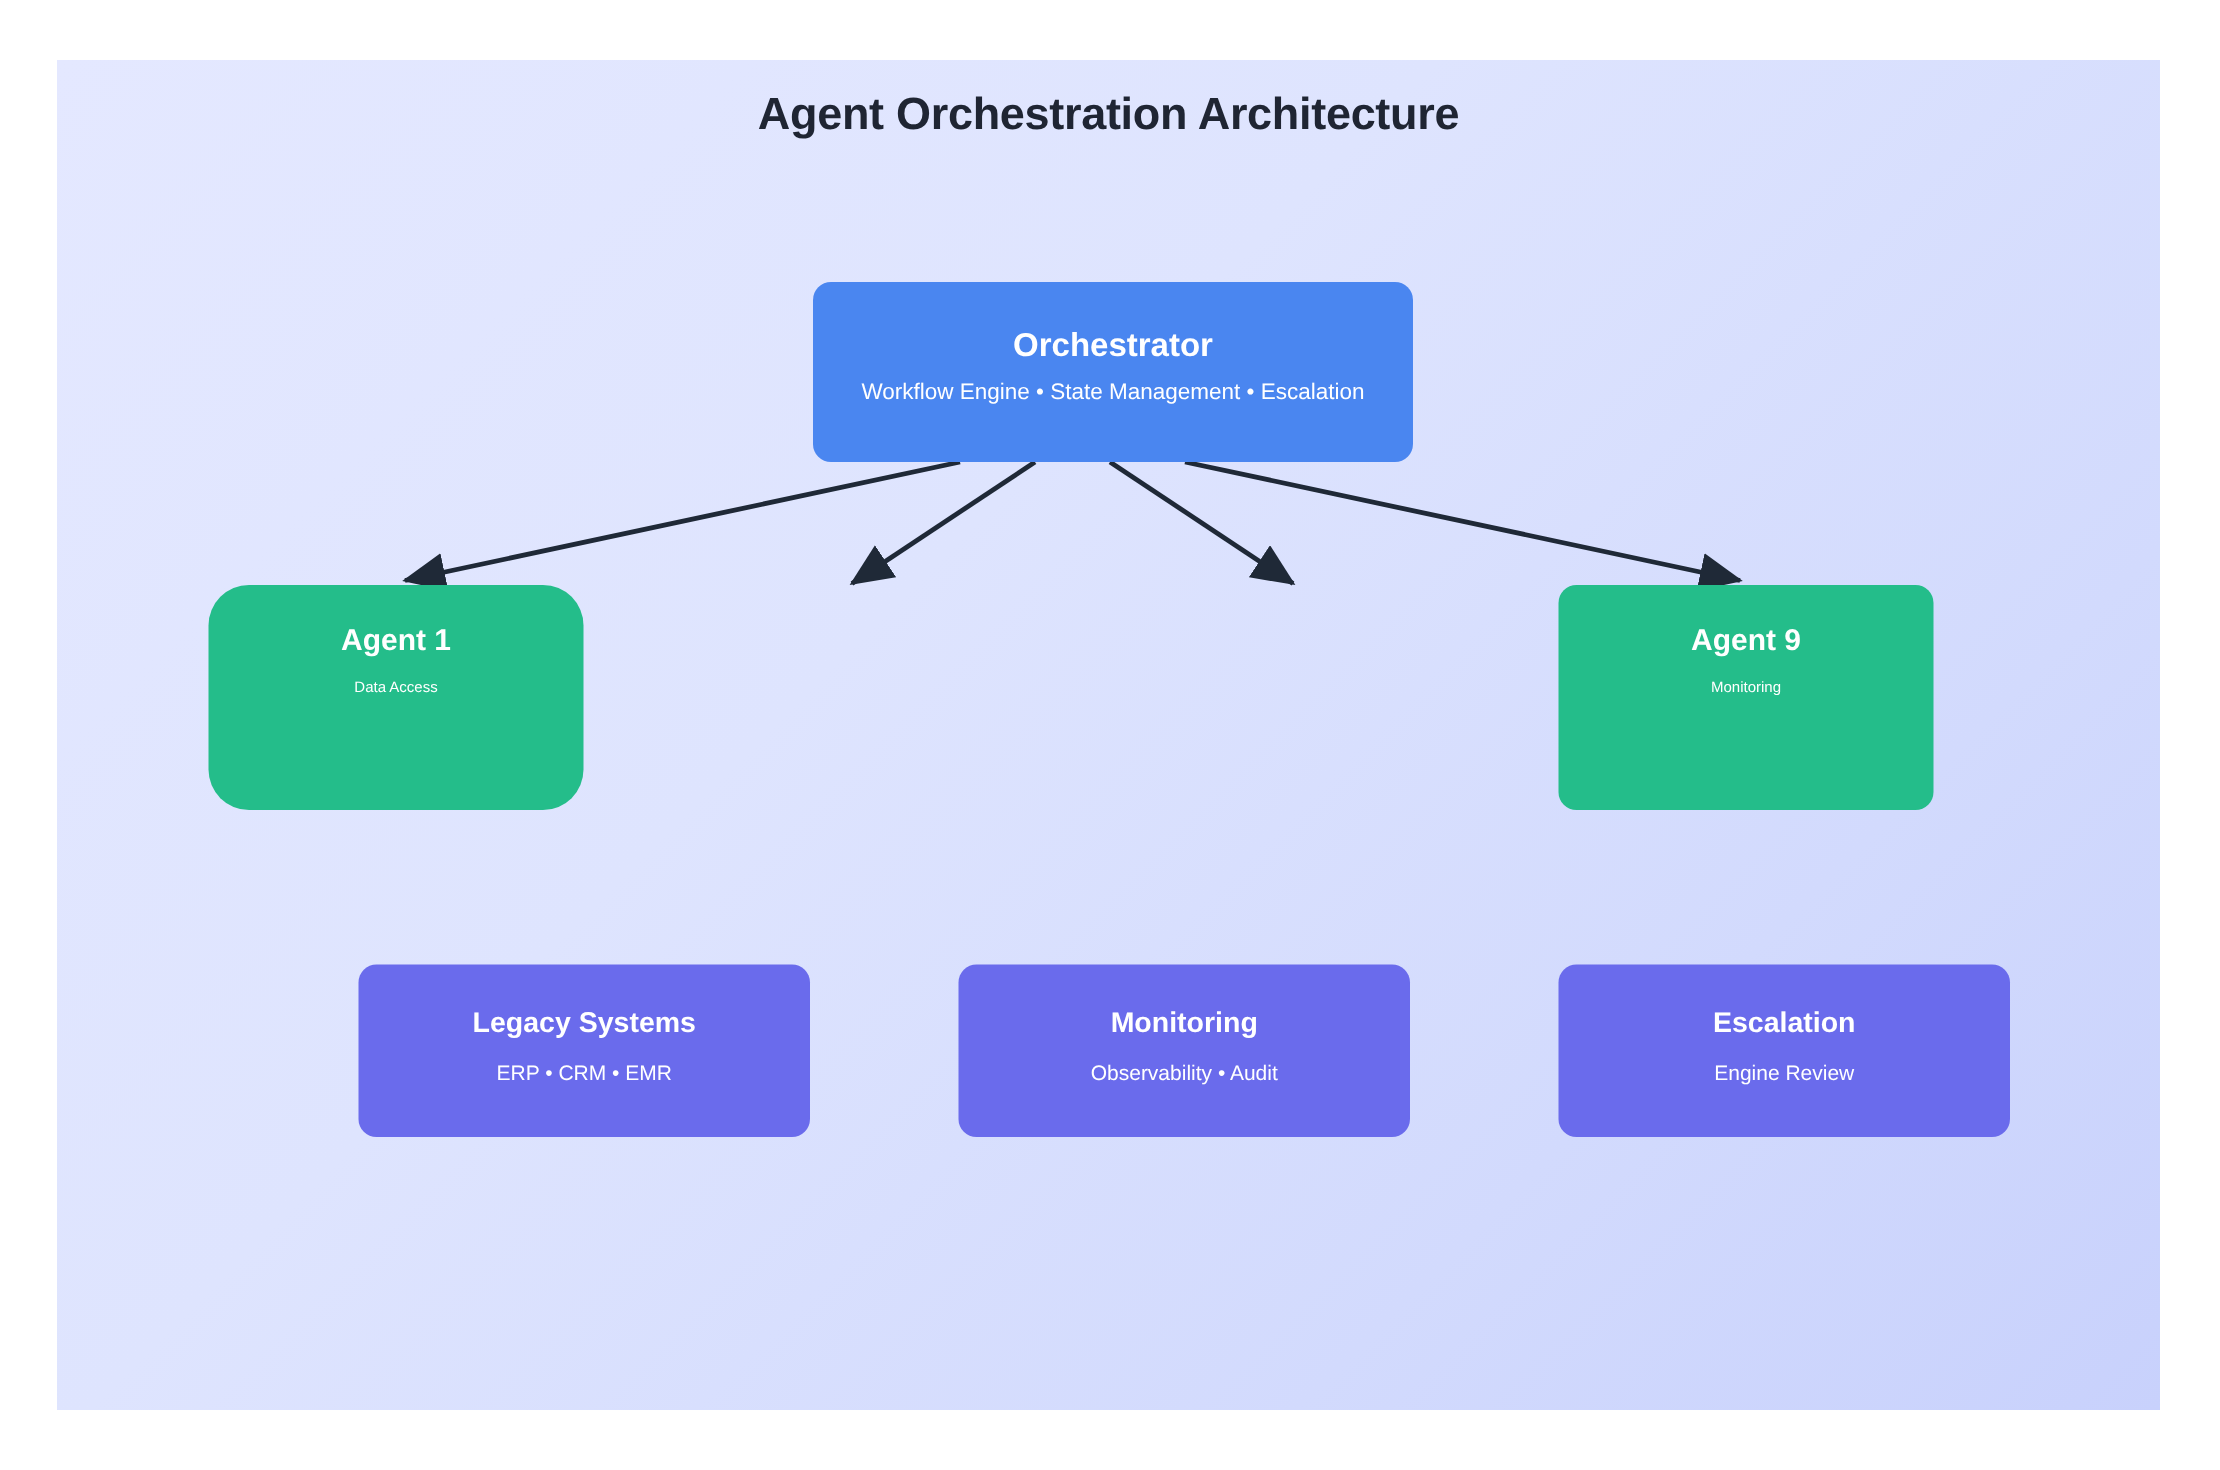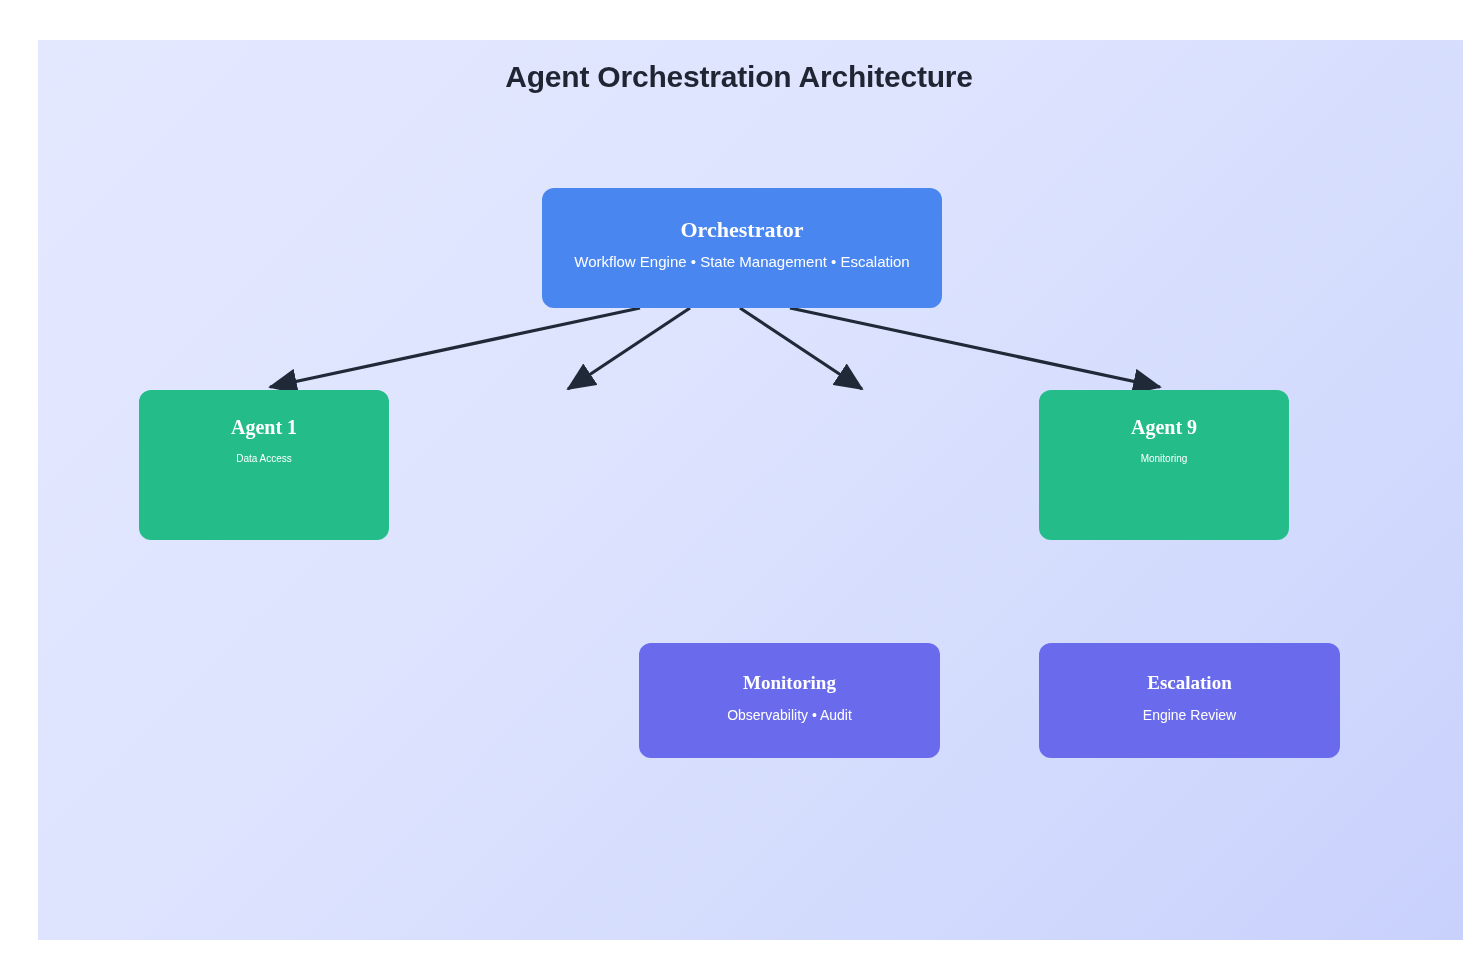--- a/index.html
+++ b/index.html
@@ -16,21 +16,20 @@
   }
 
   #canvas {
     position: absolute;
     left: 38px;
     top: 40px;
     width: 1402px;
     height: 900px;
     background: linear-gradient(135deg, #e4e8ff 0%, #dee4fe 40%, #d2dafd 75%, #c8d1fc 100%);
     overflow: hidden;
-    padding-left: 23px;
   }
 
   
   #diagram-title {
     position: absolute;
     left: 0;
     top: 20px;
     width: 1402px;
     text-align: center;
     font-size: 30px;
@@ -58,21 +57,21 @@
     box-sizing: border-box;
     color: #ffffff;
     text-align: center;
     padding-top: 26px;
   }
   .node .node-title {
     font-size: 19px;
     font-weight: bold;
     line-height: 23px;
     font-stretch: condensed;
-    font-family: Liberation Serif, serif;
+    font-family: Liberation Sans, sans-serif;
   }
   .node .node-sub {
     margin-top: 10px;
     font-size: 14px;
     font-weight: normal;
     line-height: 18px;
     font-stretch: condensed;
     font-family: "Liberation Sans Narrow", "Liberation Sans", "DejaVu Sans Condensed", sans-serif;
   }
 
@@ -88,21 +87,21 @@
   .node.orchestrator .node-title { font-size: 22px; }
   .node.orchestrator .node-sub { font-size: 15px; margin-top: 12px; }
 
   
   .node.agent {
     background: #24bd8a;
     width: 250px;
     height: 150px;
     top: 350px;
   }
-  .node.agent.a1 { left: 101px; }
+  .node.agent.a1 { left: 101px; border-radius: 27px; }
   .node.agent.a2 { left: 401px; }
   .node.agent.a3 { left: 701px; }
   .node.agent.a4 { left: 1001px; }
   .node.agent .node-title { font-size: 20px; }
   .node.agent .node-sub { font-size: 10px; margin-top: 11px; }
 
   
   .node.support {
     background: #6a6bec;
     width: 301px;
@@ -146,20 +145,24 @@
     <div class="node-sub">Data Access</div>
   </div>
 
 
 
   <div class="node agent a4">
     <div class="node-title">Agent 9</div>
     <div class="node-sub">Monitoring</div>
   </div>
 
+  <div class="node support s1">
+    <div class="node-title">Legacy Systems</div>
+    <div class="node-sub">ERP • CRM • EMR</div>
+  </div>
 
   <div class="node support s2">
     <div class="node-title">Monitoring</div>
     <div class="node-sub">Observability • Audit</div>
   </div>
 
   <div class="node support s3">
     <div class="node-title">Escalation</div>
     <div class="node-sub">Engine Review</div>
   </div>

